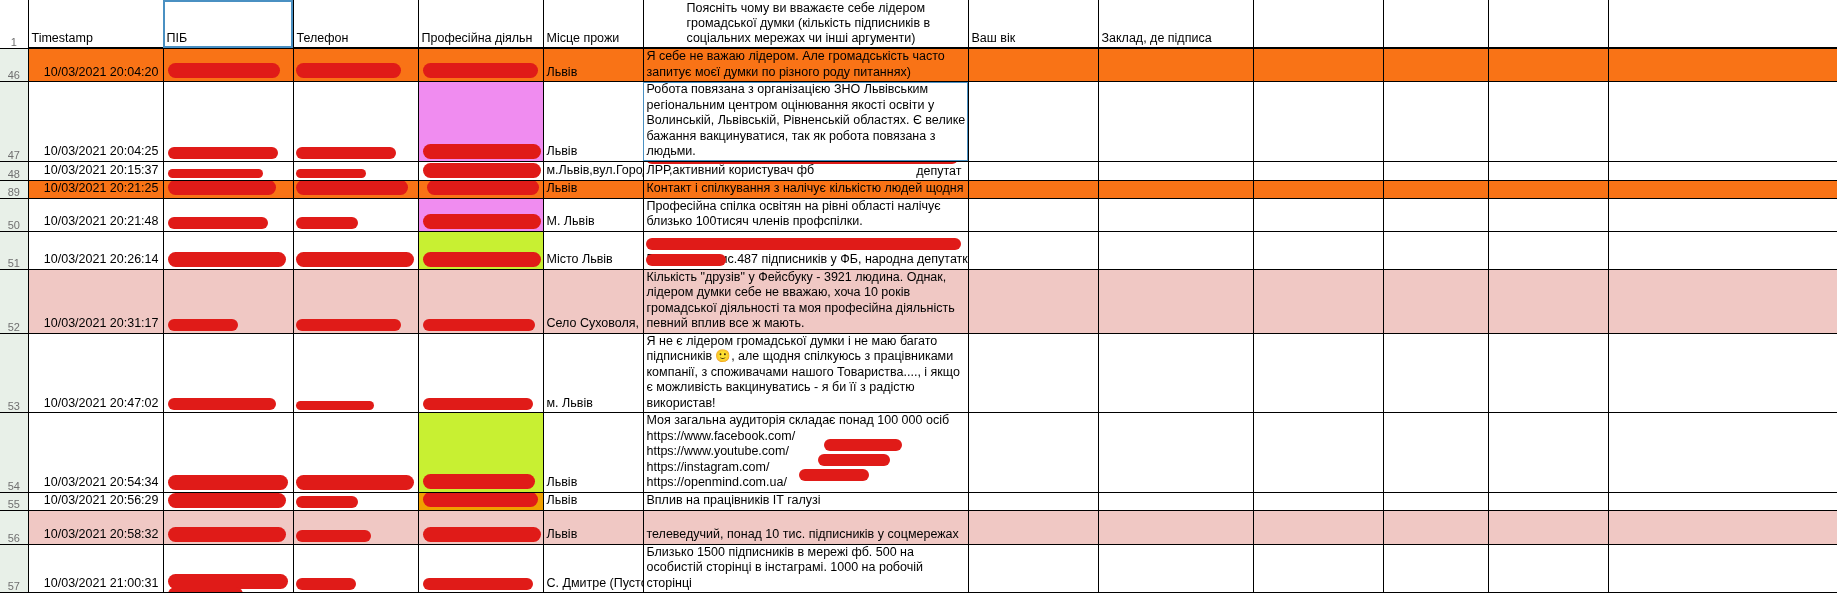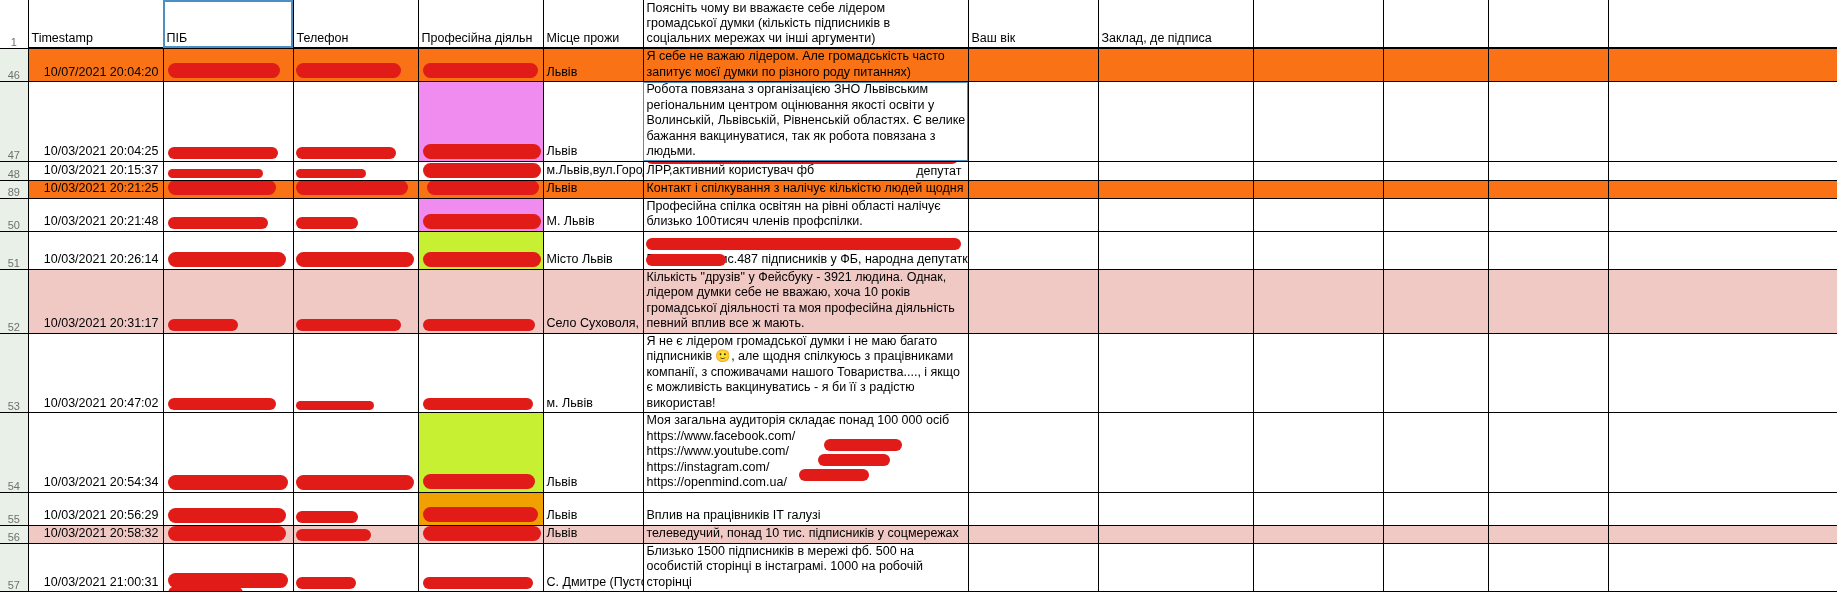--- a/index.html
+++ b/index.html
@@ -77,20 +77,21 @@
     vertical-align: bottom;
     background: #fff;
     font-weight: normal;
   }
   tr.hdr-row .cell {
     font-size: 12.5px;
     line-height: 15px;
   }
   .hdr-multi {
     white-space: normal;
+    margin-left: 40px;
   }
   .sel-cell {
     outline: 2px solid #4a90c2;
     outline-offset: -2px;
   }
 
   
   .fill-green  { background: #f97316; }
   .fill-pink   { background: #f08cf0; }
   .fill-lime   { background: #c8f032; }
@@ -170,21 +171,21 @@
           <td>
             <div class="cell"></div>
           </td>
           <td>
             <div class="cell"></div>
           </td>
         </tr>
         <tr style="height:22px">
           <td class="rowhdr">46</td>
           <td class="fill-green thickline-top">
-            <div class="cell num">10/07/2021 20:04:20</div>
+            <div class="cell num">10/03/2021 20:04:20</div>
           </td>
           <td class="fill-green thickline-top">
             <div class="cell">&nbsp;</div>
             <span class="redact tall" style="left:4px;width:112px;bottom:3px;"></span>
           </td>
           <td class="fill-green thickline-top">
             <div class="cell">&nbsp;</div>
             <span class="redact tall" style="left:2px;width:105px;bottom:3px;"></span>
           </td>
           <td class="fill-green thickline-top">
@@ -552,21 +553,21 @@
           <td class="">
             <div class="cell">&nbsp;</div>
           </td>
           <td class="">
             <div class="cell">&nbsp;</div>
           </td>
           <td class="">
             <div class="cell">&nbsp;</div>
           </td>
         </tr>
-        <tr style="height:33px">
+        <tr style="height:18px">
           <td class="rowhdr">55</td>
           <td class="">
             <div class="cell num">10/03/2021 20:56:29</div>
           </td>
           <td class="">
             <div class="cell">&nbsp;</div>
             <span class="redact tall" style="left:4px;width:118px;bottom:2px;"></span>
           </td>
           <td class="">
             <div class="cell">&nbsp;</div>
@@ -594,21 +595,21 @@
           <td class="">
             <div class="cell">&nbsp;</div>
           </td>
           <td class="">
             <div class="cell">&nbsp;</div>
           </td>
           <td class="">
             <div class="cell">&nbsp;</div>
           </td>
         </tr>
-        <tr style="height:18px">
+        <tr style="height:34px">
           <td class="rowhdr">56</td>
           <td class="fill-rose">
             <div class="cell num">10/03/2021 20:58:32</div>
           </td>
           <td class="fill-rose">
             <div class="cell">&nbsp;</div>
             <span class="redact tall" style="left:4px;width:118px;bottom:2px;"></span>
           </td>
           <td class="fill-rose">
             <div class="cell">&nbsp;</div>

